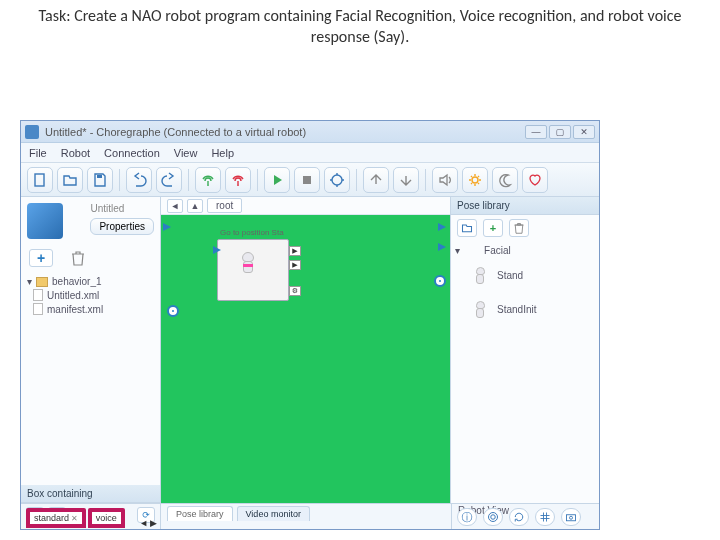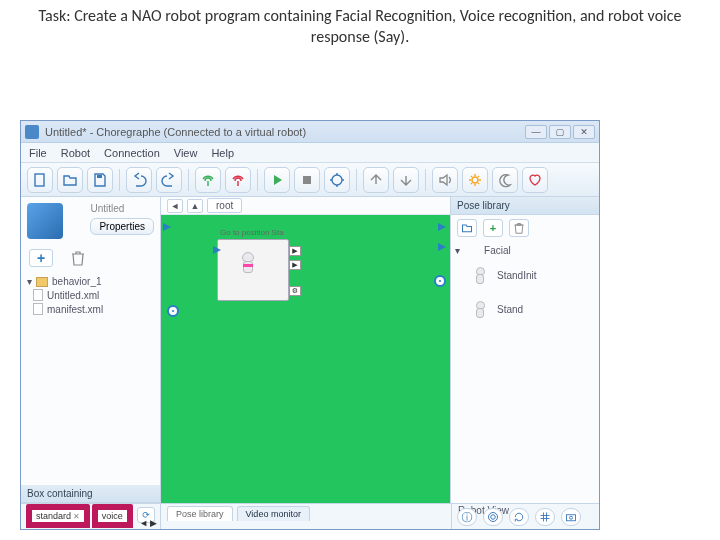--- a/index.html
+++ b/index.html
@@ -52,21 +52,21 @@
   .pose-btn { width: 20px; height: 18px; border: 1px solid #c2d4e6; border-radius: 3px; background: #fff; display: flex; align-items: center; justify-content: center; }
   .pose-list { padding: 2px 4px; font-size: 10px; color: #556; }
   .pose-row { display: flex; align-items: center; gap: 6px; padding: 2px 0; }
   .pose-thumb { width: 22px; height: 30px; border: 1px solid transparent; display: flex; flex-direction: column; align-items: center; justify-content: center; }
   .pose-thumb .nao-head { width: 9px; height: 8px; }
   .pose-thumb .nao-body { width: 8px; height: 10px; }
   .bottom-strip { height: 26px; background: #f2f7fc; border-top: 1px solid #c6d6e6; display: flex; }
   .boxlib { width: 140px; border-right: 1px solid #c6d6e6; display: flex; flex-direction: column; }
   .boxlib-tools { display: flex; gap: 4px; padding: 3px 5px; }
   .sm-btn { width: 18px; height: 16px; border: 1px solid #c2d4e6; border-radius: 3px; background: #fff; display: flex; align-items: center; justify-content: center; font-size: 9px; color: #2b7fc4; }
-  .minitab { padding: 1px 4px; border: 6px solid #be185d; background: #fff; border-radius: 2px 2px 0 0; display: flex; align-items: center; gap: 2px; }
+  .minitab { padding: 1px 4px; border: 4px solid #be185d; background: #fff; border-radius: 2px 2px 0 0; display: flex; align-items: center; gap: 2px; }
   .minitab .x { font-size: 8px; color: #888; }
   .mid-bottom { flex: 1; display: flex; flex-direction: column; }
   .tabbar2 { display: flex; gap: 4px; padding: 2px 6px 0; font-size: 9px; }
   .tab2 { padding: 2px 8px; background: #fff; border: 1px solid #c2d4e6; border-bottom: none; border-radius: 3px 3px 0 0; color: #666; }
   .tab2.active { background: #e8f0fa; color: #234; }
   .robot-view { width: 148px; border-left: 1px solid #c6d6e6; display: flex; flex-direction: column; }
   .rv-label { font-size: 10px; color: #556; padding: 1px 6px; }
   .rv-icons { display: flex; gap: 6px; padding: 2px 6px; }
   .rv-btn { width: 20px; height: 18px; border: 1px solid #c2d4e6; border-radius: 9px; background: #fff; display: flex; align-items: center; justify-content: center; }
   .spacer { flex: 1; }
@@ -273,28 +273,28 @@
         <div class="pose-row">
             <span>▾</span>
             <span class="fi" style="width:12px;height:10px"></span>
             <span>Facial</span>
           </div>
         <div class="pose-row" style="padding-left:14px">
             <div class="pose-thumb">
               <div class="nao-head"></div>
               <div class="nao-body"></div>
             </div>
-            <span>StandInit</span>
+            <span>Stand</span>
           </div>
         <div class="pose-row" style="padding-left:14px">
             <div class="pose-thumb">
               <div class="nao-head"></div>
               <div class="nao-body"></div>
             </div>
-            <span>Stand</span>
+            <span>StandInit</span>
           </div>
       </div>
     </div>
   </div>
 
   <div class="bottom-strip">
     <div class="boxlib">
       <div class="boxlib-tools">
         <div class="sm-btn">📂</div>
         <div class="sm-btn">▭</div>

